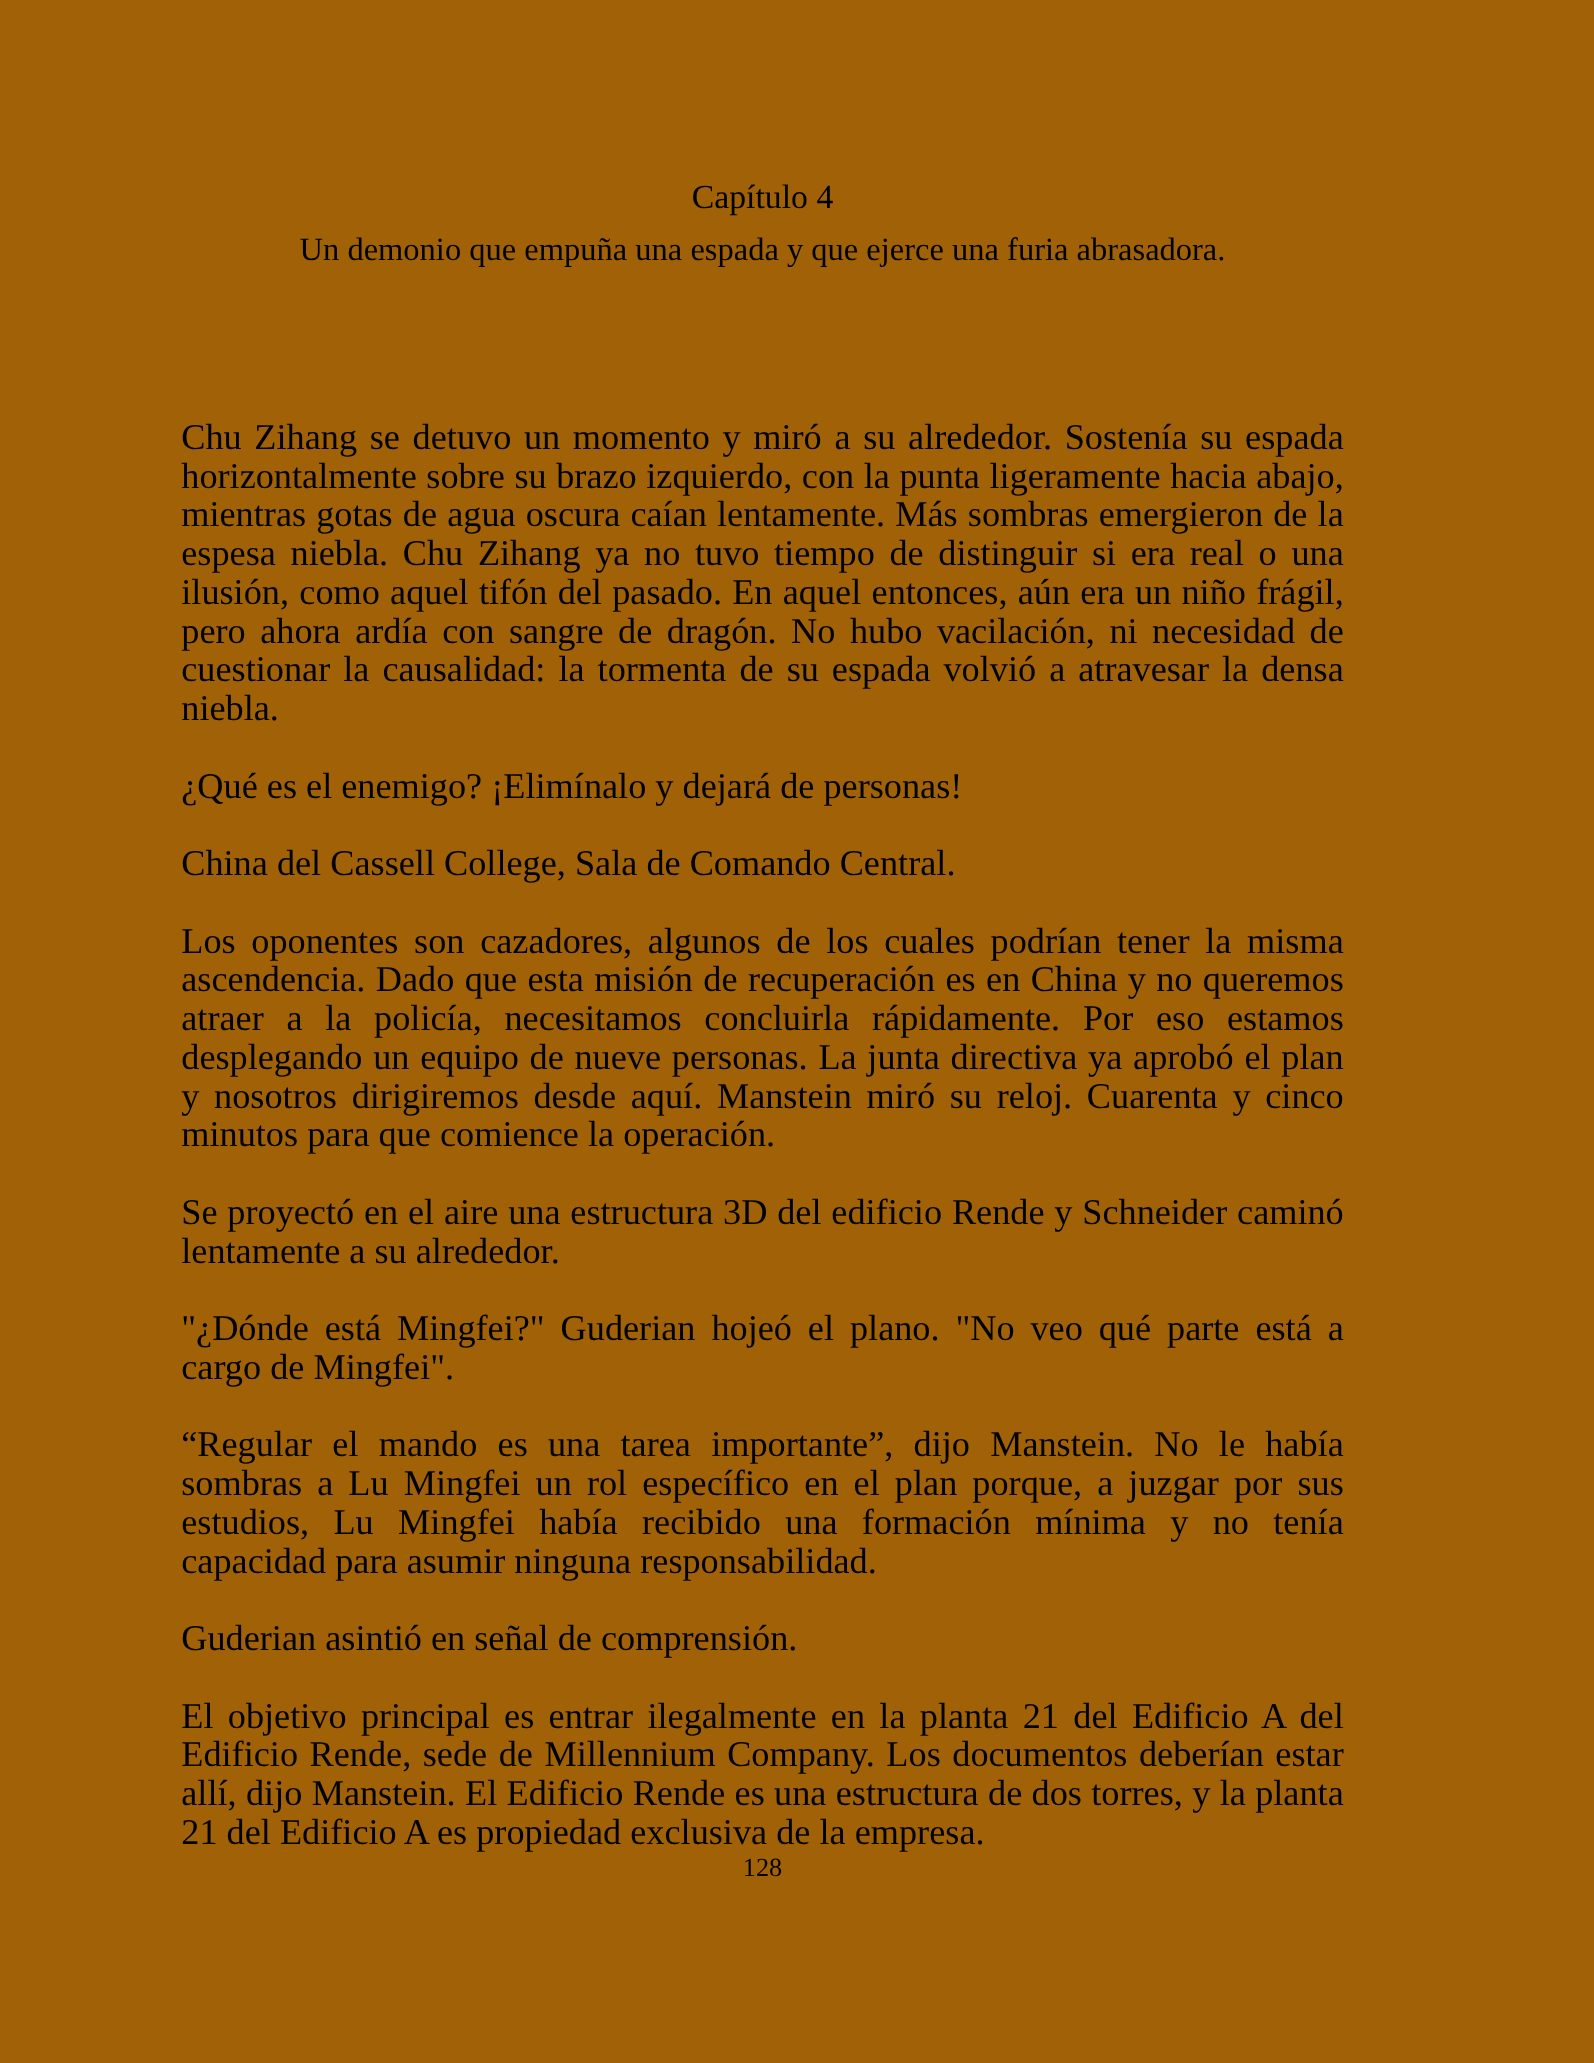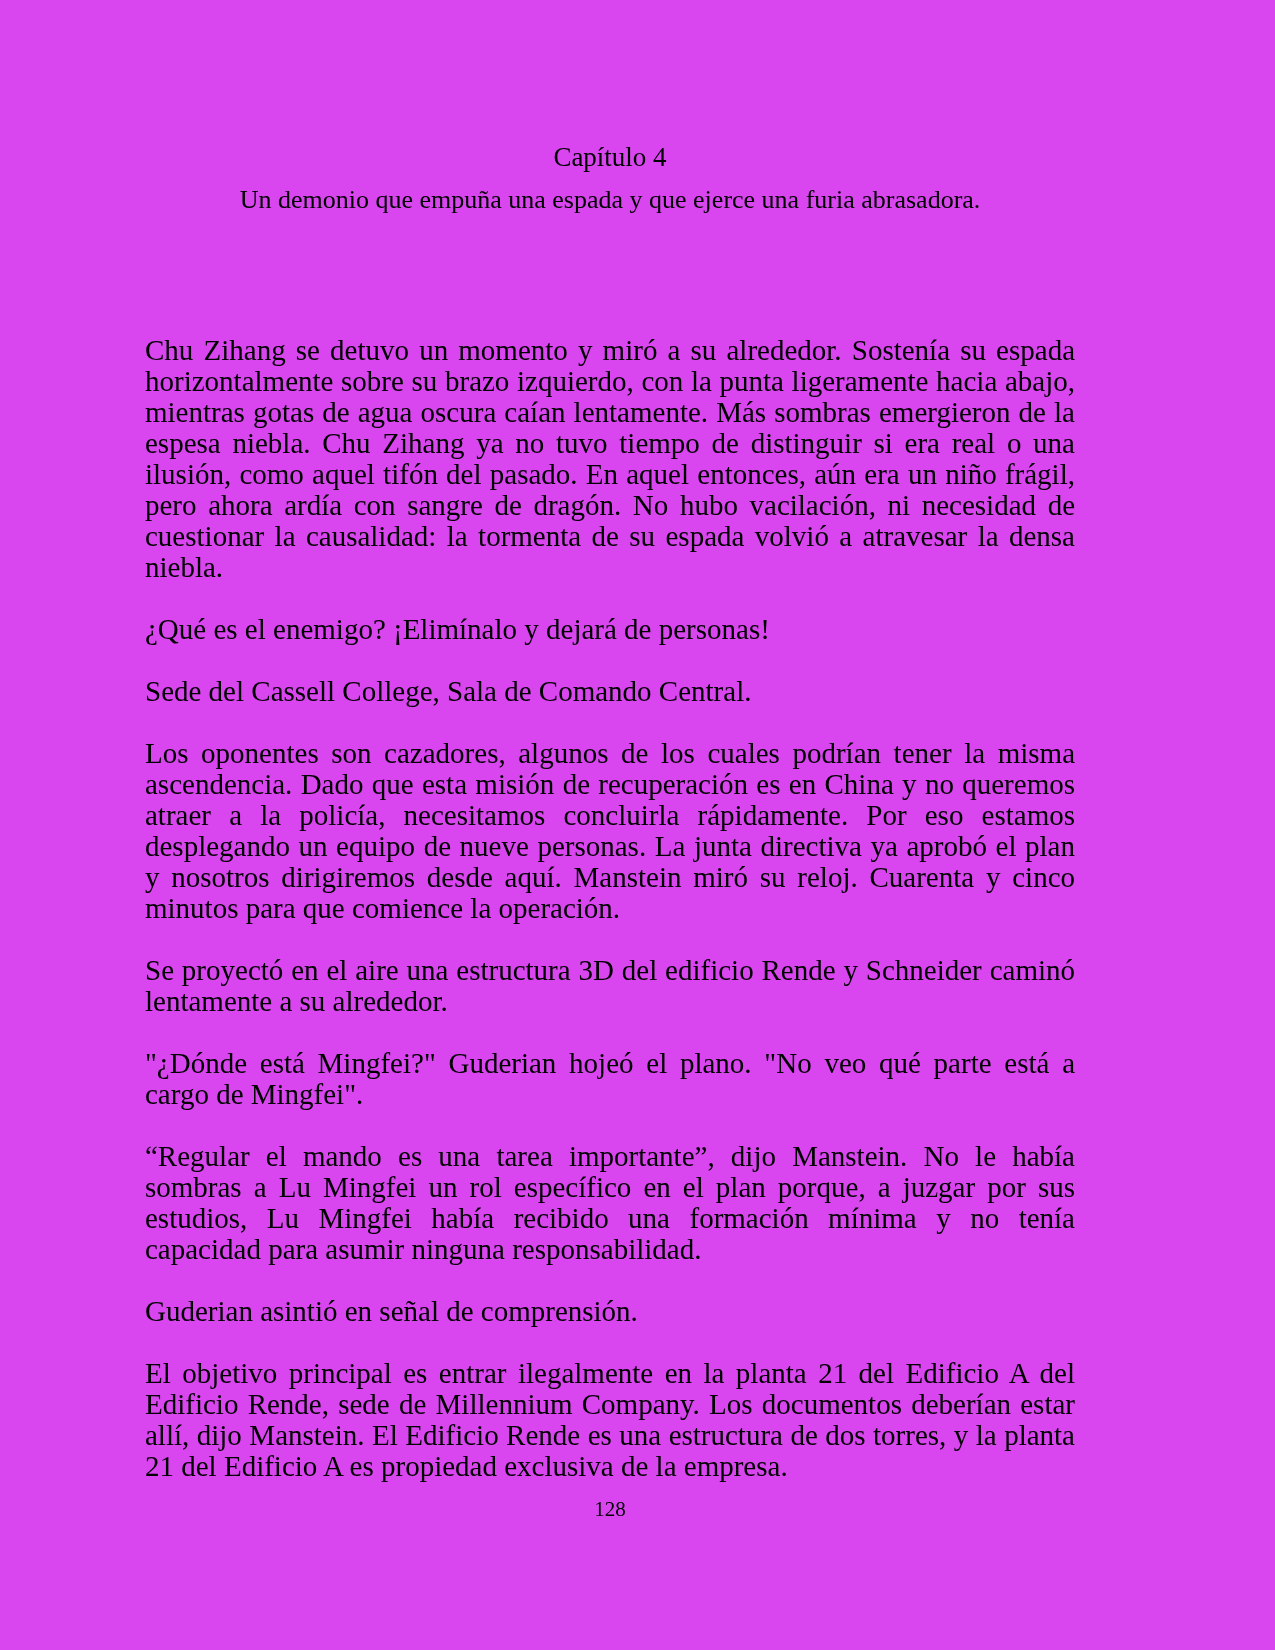--- a/index.html
+++ b/index.html
@@ -5,21 +5,21 @@
   html, body {
     margin: 0;
     padding: 0;
     background: #ffffff;
   }
   .page {
     position: relative;
     width: 1275px;
     height: 1650px;
     margin: 0 auto;
-    background: #d946ef;
+    background: #a16207;
     font-family: "Liberation Serif", "DejaVu Serif", serif;
     color: #000000;
     box-sizing: border-box;
     overflow: hidden;
   }
   .content {
     position: absolute;
     left: 145px;
     top: 0;
     width: 930px;
@@ -44,36 +44,36 @@
   .body-text p {
     margin: 0 0 31px 0;
     font-size: 29px;
     line-height: 31px;
     text-align: justify;
   }
   .page-number {
     position: absolute;
     left: 145px;
     width: 930px;
-    bottom: 128px;
+    bottom: 143px;
     text-align: center;
     font-size: 21px;
   }
 </style>
 </head>
 <body>
 
 <div class="page">
   <div class="content">
     <h1 class="chapter-heading">Capítulo 4</h1>
     <h2 class="chapter-title">Un demonio que empuña una espada y que ejerce una furia abrasadora.</h2>
     <div class="body-text">
         <p>Chu Zihang se detuvo un momento y miró a su alrededor. Sostenía su espada horizontalmente sobre su brazo izquierdo, con la punta ligeramente hacia abajo, mientras gotas de agua oscura caían lentamente. Más sombras emergieron de la espesa niebla. Chu Zihang ya no tuvo tiempo de distinguir si era real o una ilusión, como aquel tifón del pasado. En aquel entonces, aún era un niño frágil, pero ahora ardía con sangre de dragón. No hubo vacilación, ni necesidad de cuestionar la causalidad: la tormenta de su espada volvió a atravesar la densa niebla.</p>
         <p>¿Qué es el enemigo? ¡Elimínalo y dejará de personas!</p>
-        <p>Sede del Cassell College, Sala de Comando Central.</p>
+        <p>China del Cassell College, Sala de Comando Central.</p>
         <p>Los oponentes son cazadores, algunos de los cuales podrían tener la misma ascendencia. Dado que esta misión de recuperación es en China y no queremos atraer a la policía, necesitamos concluirla rápidamente. Por eso estamos desplegando un equipo de nueve personas. La junta directiva ya aprobó el plan y nosotros dirigiremos desde aquí. Manstein miró su reloj. Cuarenta y cinco minutos para que comience la operación.</p>
         <p>Se proyectó en el aire una estructura 3D del edificio Rende y Schneider caminó lentamente a su alrededor.</p>
         <p>"¿Dónde está Mingfei?" Guderian hojeó el plano. "No veo qué parte está a cargo de Mingfei".</p>
         <p>“Regular el mando es una tarea importante”, dijo Manstein. No le había sombras a Lu Mingfei un rol específico en el plan porque, a juzgar por sus estudios, Lu Mingfei había recibido una formación mínima y no tenía capacidad para asumir ninguna responsabilidad.</p>
         <p>Guderian asintió en señal de comprensión.</p>
         <p>El objetivo principal es entrar ilegalmente en la planta 21 del Edificio A del Edificio Rende, sede de Millennium Company. Los documentos deberían estar allí, dijo Manstein. El Edificio Rende es una estructura de dos torres, y la planta 21 del Edificio A es propiedad exclusiva de la empresa.</p>
       </div>
   </div>
   <div class="page-number">128</div>
 </div>

